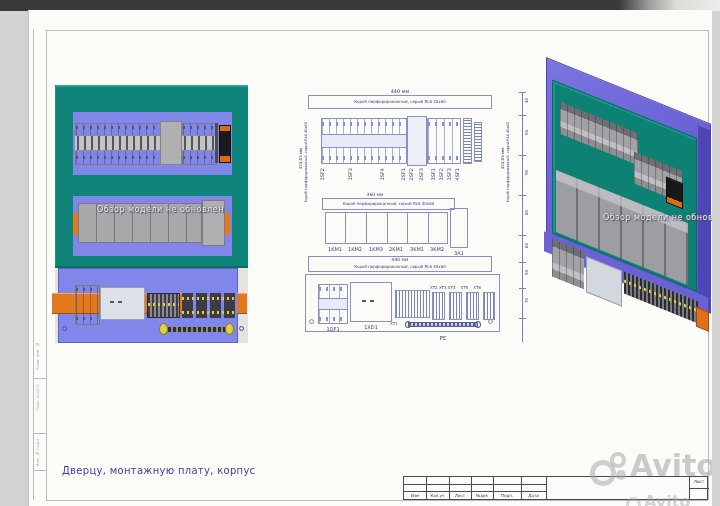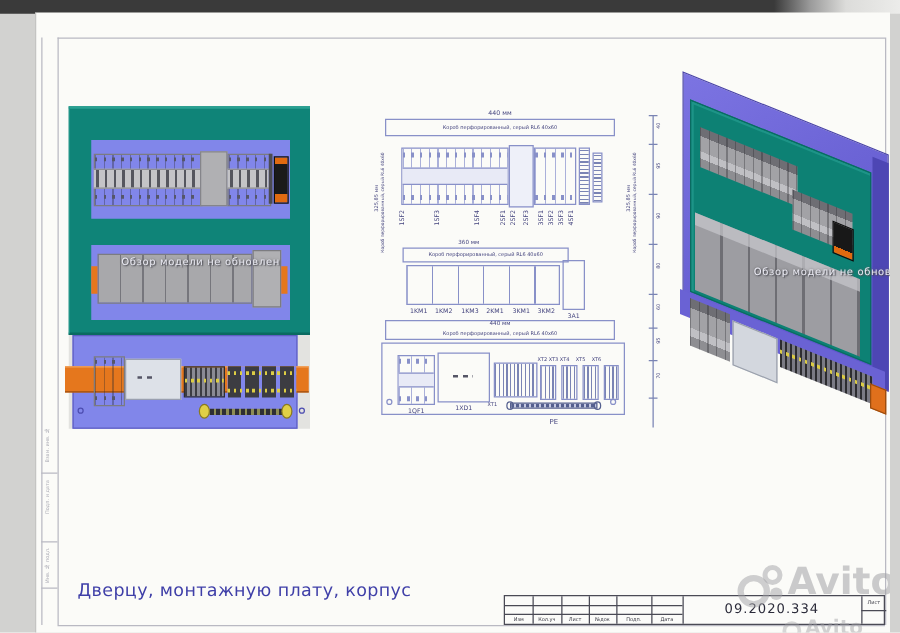--- a/index.html
+++ b/index.html
@@ -208,41 +208,40 @@
       <div class="abs poles" style="left:6px;top:166px;width:32px;height:38px;"></div>
       <div class="abs" style="left:40px;top:170px;width:36px;height:36px;background:#d3d7de;border:1px solid #9aa0ac;box-sizing:border-box;"></div>
       <div class="abs" style="left:78px;top:170px;width:74px;height:22px;background:repeating-linear-gradient(90deg,#2c2c30 0 2px,#7a7a84 2px 4px);"></div>
       <div class="abs yellowdots" style="left:78px;top:178px;width:74px;height:3px;"></div>
       <div class="abs" style="left:150px;top:176px;width:13px;height:20px;background:#e0701c;border:1px solid #9c4d0f;box-sizing:border-box;"></div>
     </div>
     <div class="abs wm" style="left:57px;top:143px;">Обзор модели не обновлен</div>
   </div>
 
   <div class="abs" style="left:34px;top:452px;color:#3f3fa8;">
-    <div style="font-size:14px;letter-spacing:.3px;margin-top:3px;">Дверцу, монтажную плату, корпус</div>
+    <div style="font-size:10px;letter-spacing:.3px;margin-top:3px;">Дверцу, монтажную плату, корпус</div>
   </div>
 
   <div class="abs tb" style="left:375px;top:466px;">
     <div class="tbv" style="left:22px;"></div>
     <div class="tbv" style="left:45px;"></div>
     <div class="tbv" style="left:67px;"></div>
     <div class="tbv" style="left:89px;"></div>
     <div class="tbv" style="left:117px;"></div>
     <div class="tbv" style="left:142px;"></div>
     <div class="tbv" style="left:285px;"></div>
     <div class="tbh" style="left:0;top:7px;width:142px;"></div>
     <div class="tbh" style="left:0;top:14px;width:142px;"></div>
     <div class="tbh" style="left:285px;top:11px;width:20px;"></div>
     <div class="tbl" style="left:0;width:22px;">Изм</div>
     <div class="tbl" style="left:22px;width:23px;">Кол.уч</div>
     <div class="tbl" style="left:45px;width:22px;">Лист</div>
     <div class="tbl" style="left:67px;width:22px;">№док</div>
     <div class="tbl" style="left:89px;width:28px;">Подп.</div>
     <div class="tbl" style="left:117px;width:25px;">Дата</div>
-    <div class="abs" style="left:142px;top:4px;width:143px;text-align:center;font-size:10.5px;color:#2b2b3a;letter-spacing:.8px;">09.2020.334</div>
     <div class="abs" style="left:285px;top:2px;width:20px;text-align:center;font-size:4px;color:#3a3a44;">Лист</div>
   </div>
 
   <div class="abs" style="left:562px;top:440px;width:130px;height:46px;">
     <div class="ring" style="left:0;top:10px;width:16px;height:16px;"></div>
     <div class="ring" style="left:20px;top:2px;width:8px;height:8px;border-width:4px;"></div>
     <div class="abs" style="left:26px;top:20px;width:10px;height:10px;border-radius:50%;background:rgba(162,162,166,.5);"></div>
     <div class="abs avito" style="left:40px;top:-2px;font-size:30px;">Avito</div>
   </div>
   <div class="abs" style="left:598px;top:482px;width:110px;height:24px;">

